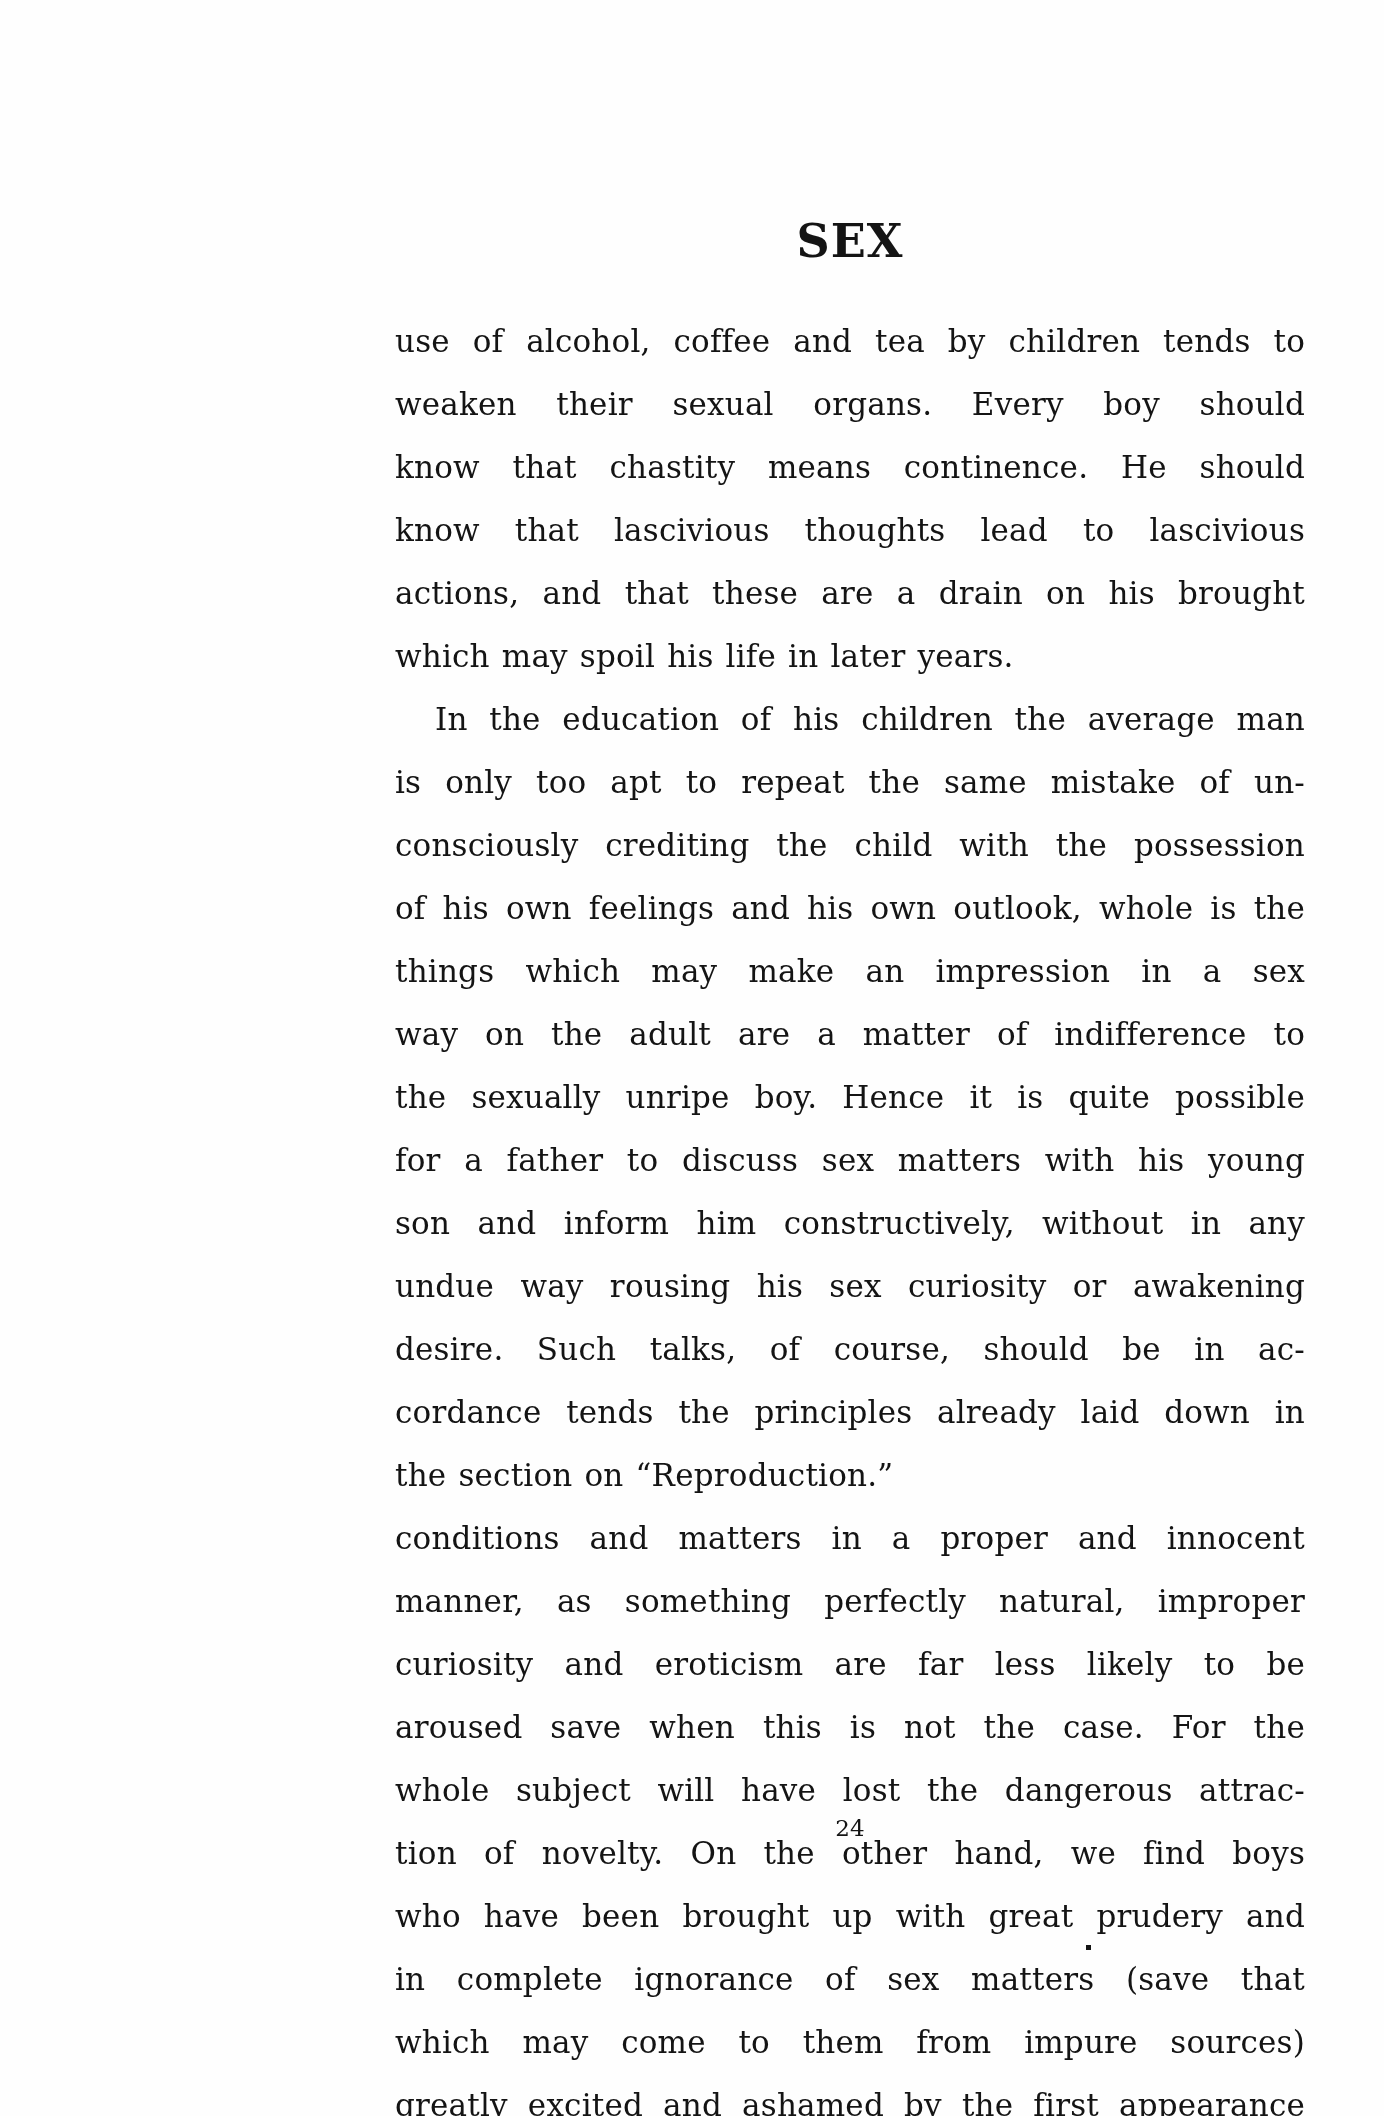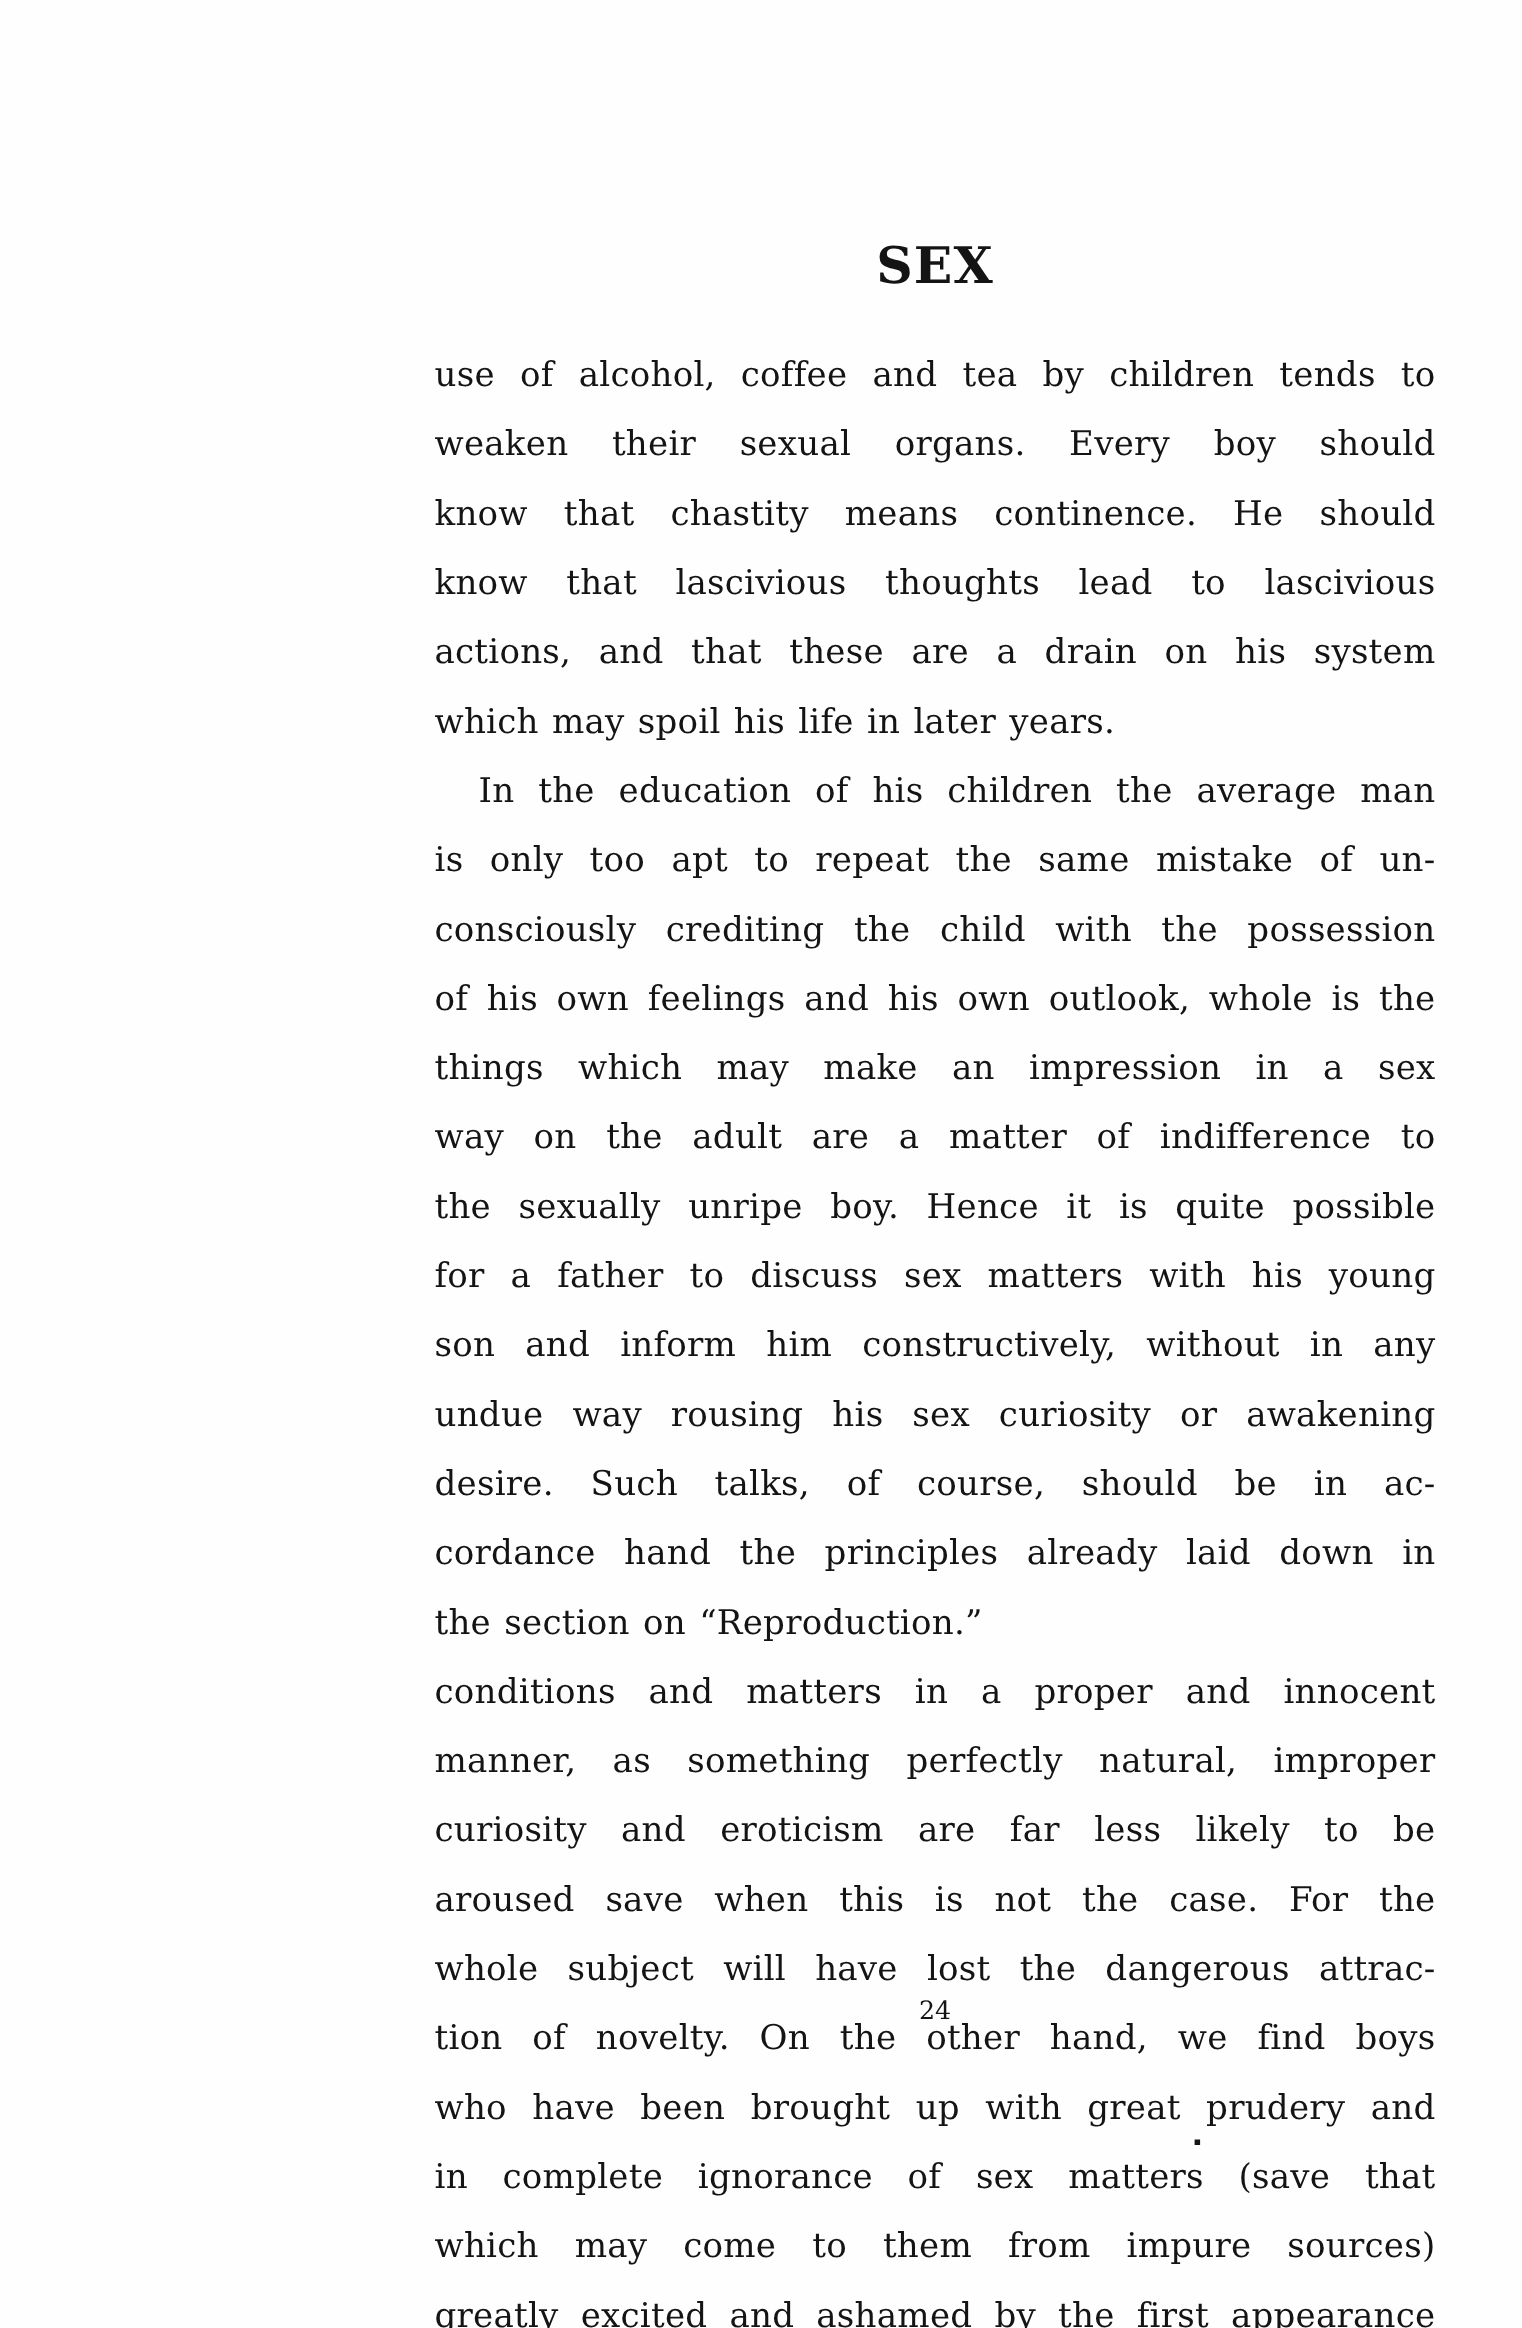--- a/index.html
+++ b/index.html
@@ -78,34 +78,34 @@
 <body>
 
 <div class="page">
   <h1 class="title">SEX</h1>
 
   <div class="text-block" id="text-block">
       <div class="line">use of alcohol, coffee and tea by children tends to</div>
       <div class="line">weaken their sexual organs.  Every boy should</div>
       <div class="line">know that chastity means continence.  He should</div>
       <div class="line">know that lascivious thoughts lead to lascivious</div>
-      <div class="line">actions, and that these are a drain on his system</div>
+      <div class="line">actions, and that these are a drain on his brought</div>
       <div class="line last">which may spoil his life in later years.</div>
       <div class="line indent">In the education of his children the average man</div>
       <div class="line">is only too apt to repeat the same mistake of un-</div>
       <div class="line">consciously crediting the child with the possession</div>
       <div class="line">of his own feelings and his own outlook, whole is the</div>
       <div class="line">things which may make an impression in a sex</div>
       <div class="line">way on the adult are a matter of indifference to</div>
       <div class="line">the sexually unripe boy.  Hence it is quite possible</div>
       <div class="line">for a father to discuss sex matters with his young</div>
       <div class="line">son and inform him constructively, without in any</div>
       <div class="line">undue way rousing his sex curiosity or awakening</div>
       <div class="line">desire.  Such talks, of course, should be in ac-</div>
-      <div class="line">cordance hand the principles already laid down in</div>
+      <div class="line">cordance tends the principles already laid down in</div>
       <div class="line last">the section on “Reproduction.”</div>
       <div class="line">conditions and matters in a proper and innocent</div>
       <div class="line">manner, as something perfectly natural, improper</div>
       <div class="line">curiosity and eroticism are far less likely to be</div>
       <div class="line">aroused save when this is not the case.  For the</div>
       <div class="line">whole subject will have lost the dangerous attrac-</div>
       <div class="line">tion of novelty.  On the other hand, we find boys</div>
       <div class="line">who have been brought up with great prudery and</div>
       <div class="line">in complete ignorance of sex matters (save that</div>
       <div class="line">which may come to them from impure sources)</div>

